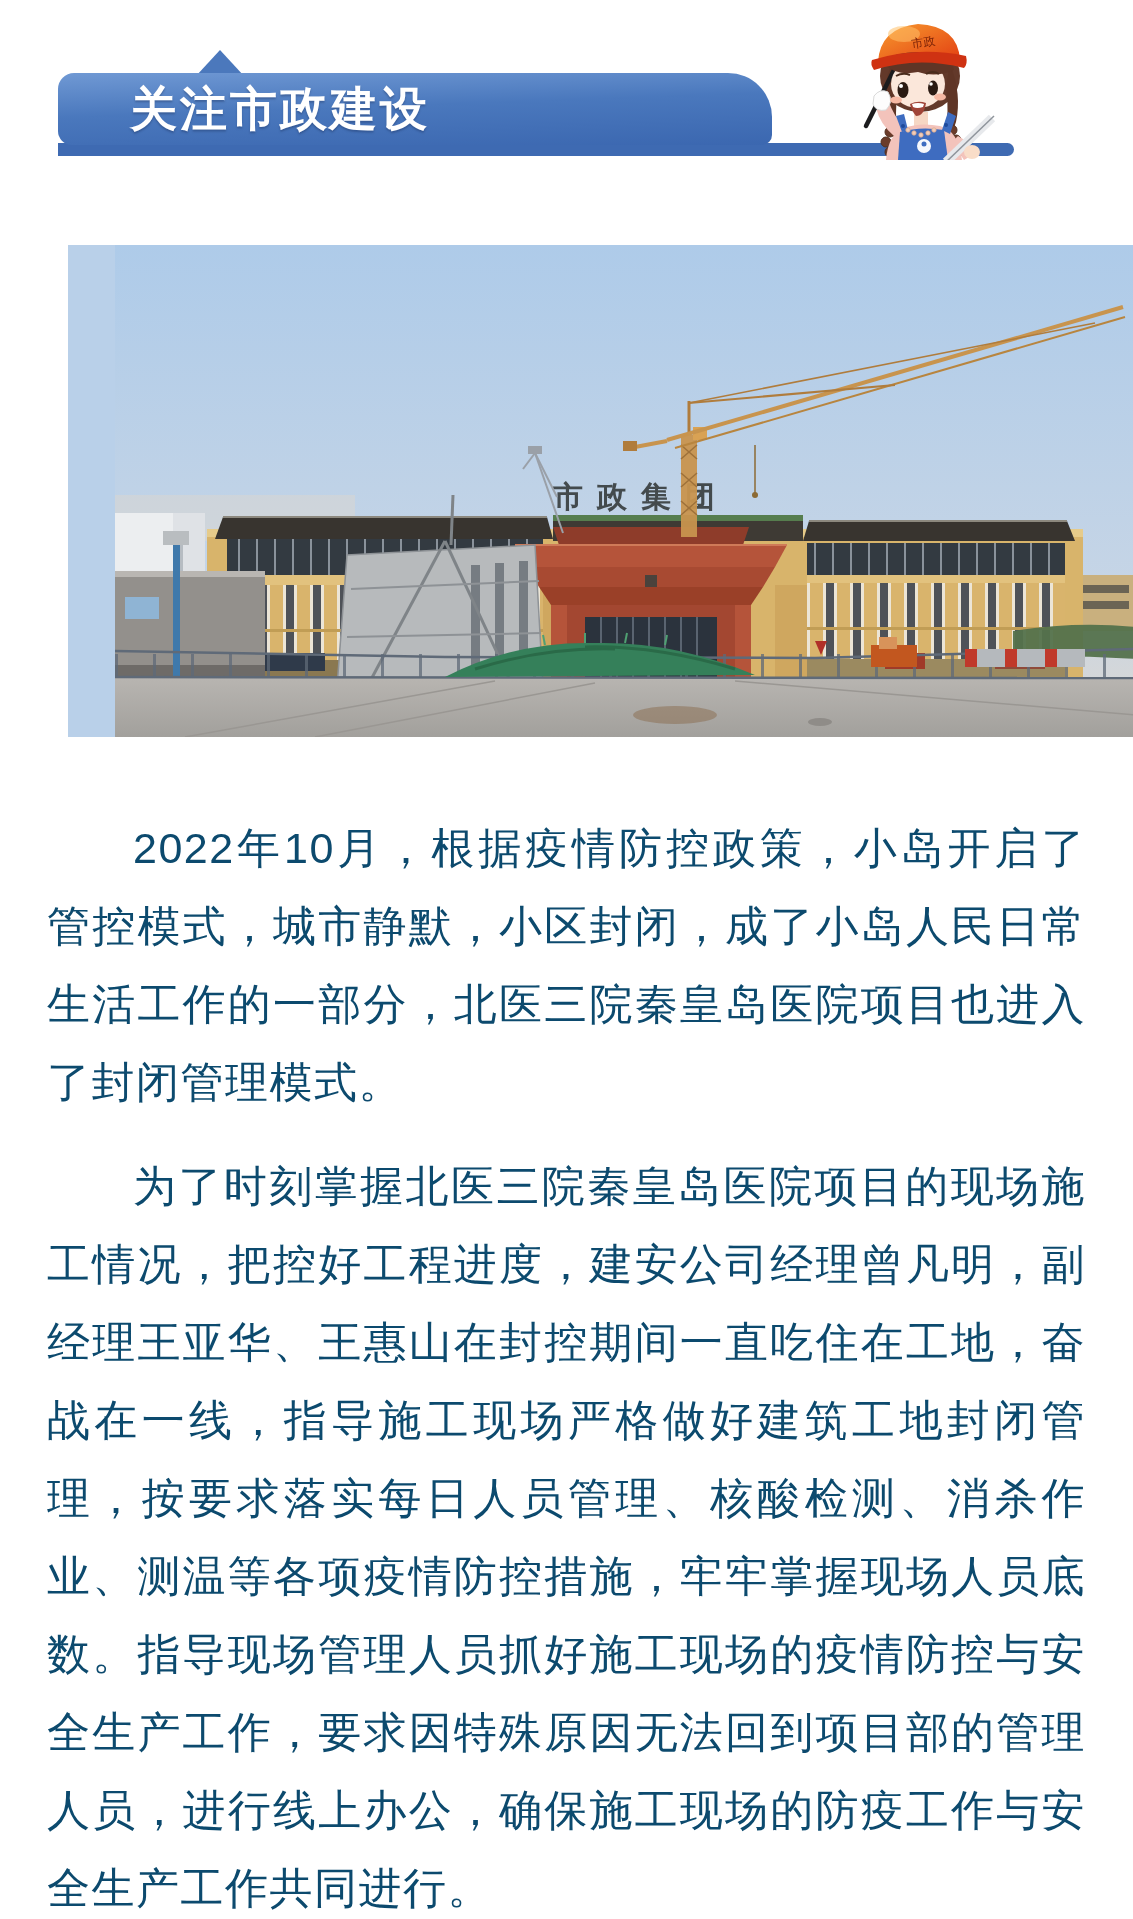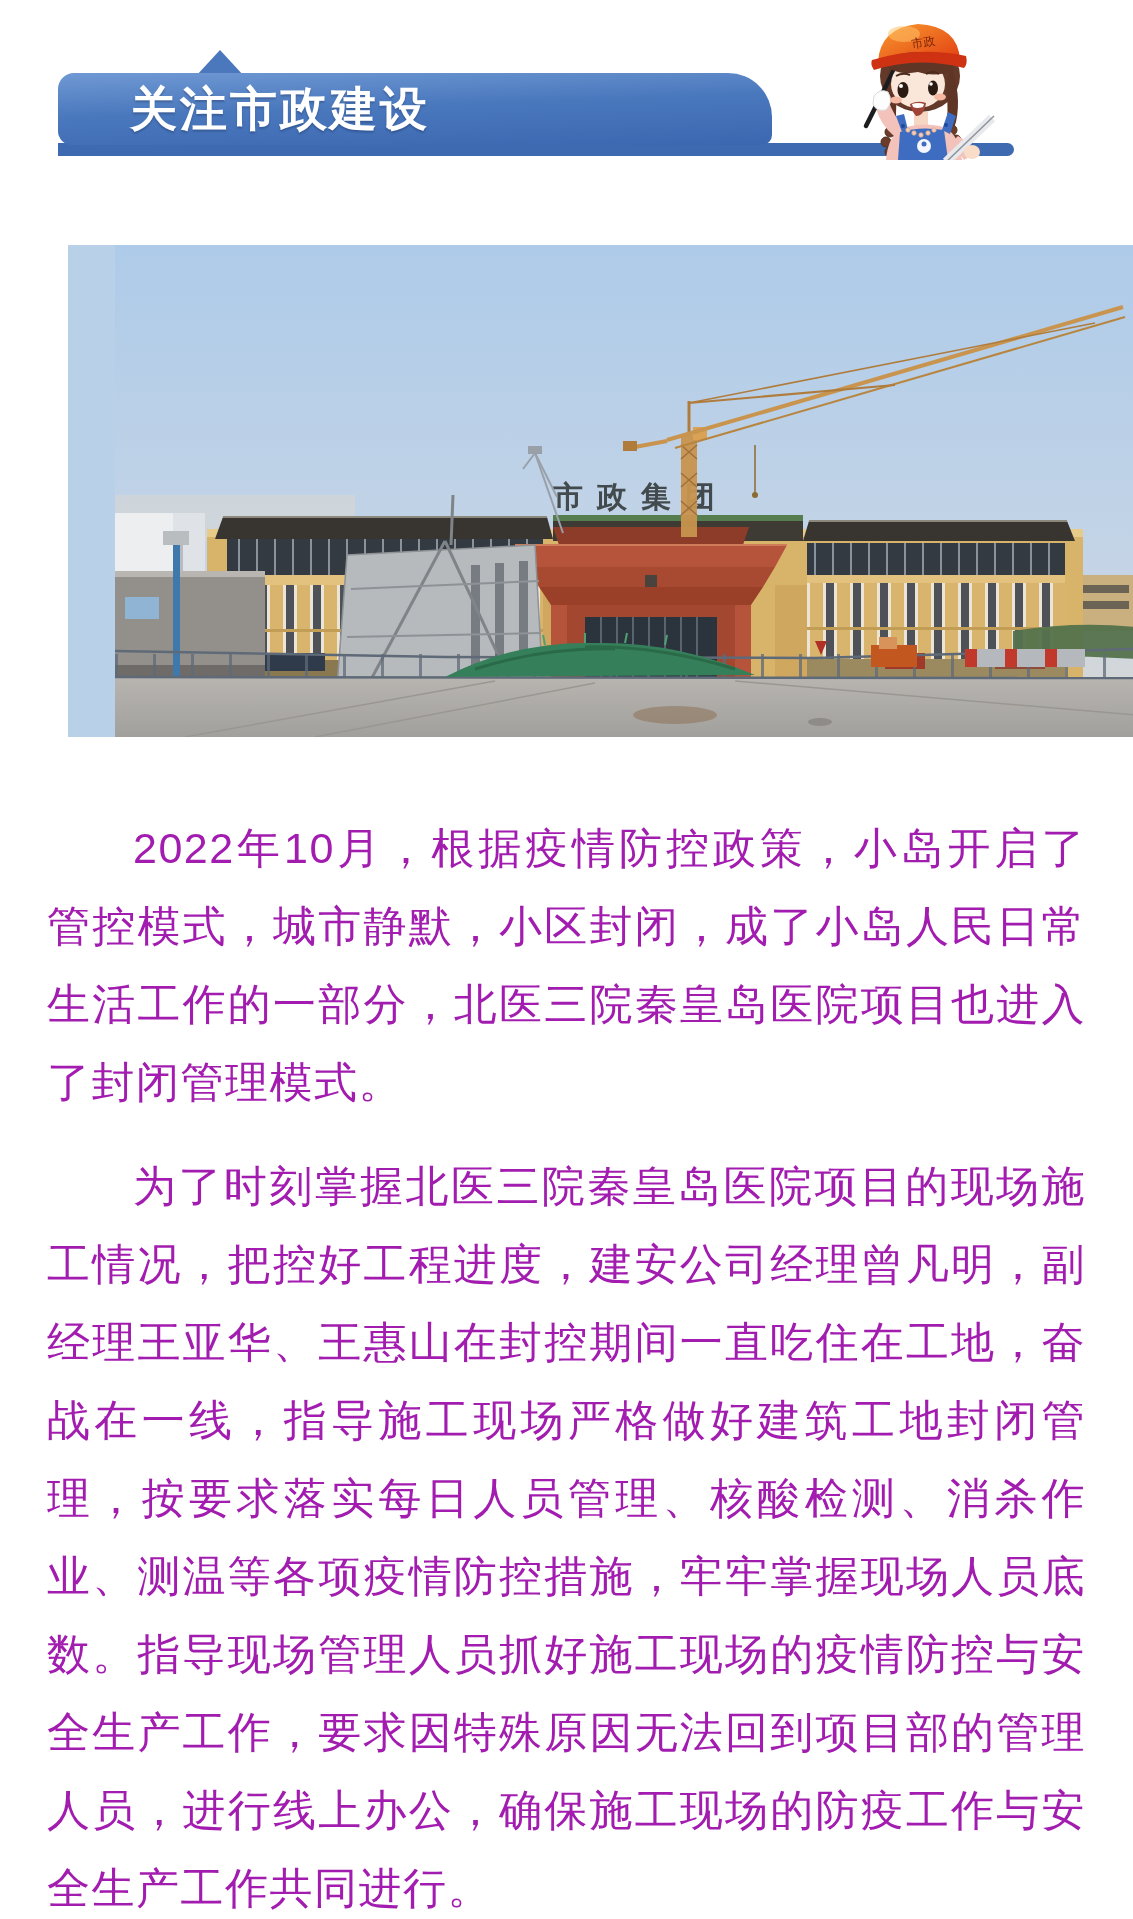--- a/index.html
+++ b/index.html
@@ -31,21 +31,21 @@
   .mascot{position:absolute;left:846px;top:4px;width:150px;height:156px;z-index:3;}
   
   .photo{
     position:relative;margin:85px 0 0 68px;width:1022px;height:492px;
     overflow:hidden;background:#b9d0e9;padding-left:47px;
   }
   .photo svg{display:block;}
   
   .article{padding:0 47px;margin-top:72px;}
   .article p{
-    margin:0;font-size:43px;line-height:78px;color:#a21caf;
+    margin:0;font-size:43px;line-height:78px;color:#0c4a6e;
     text-align:justify;text-indent:2em;letter-spacing:1.5px;
   }
   .article p + p{margin-top:26px;}
 </style>
 </head>
 <body>
 
 <div class="header">
   <div class="banner-tri"></div>
   <div class="banner-strip"></div>

